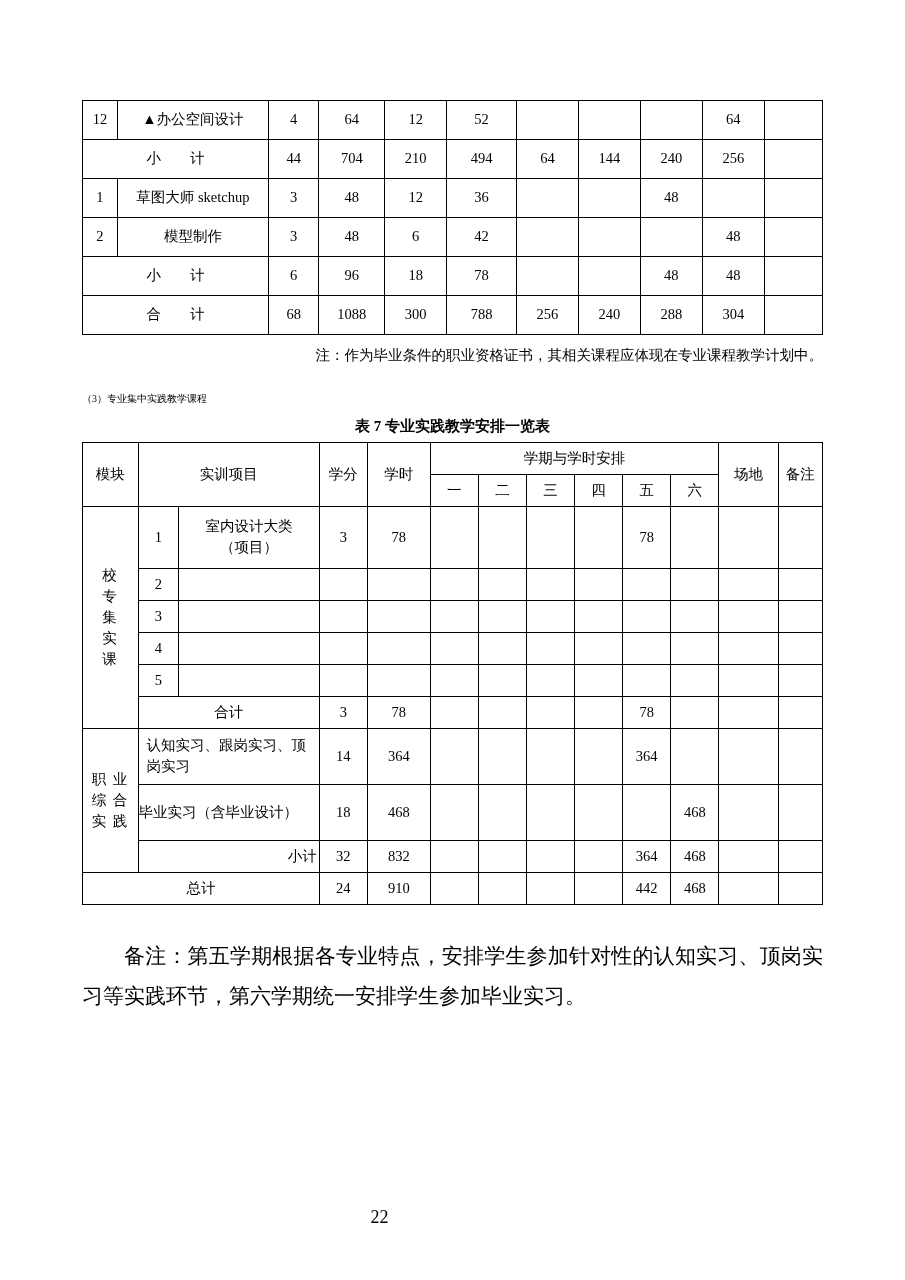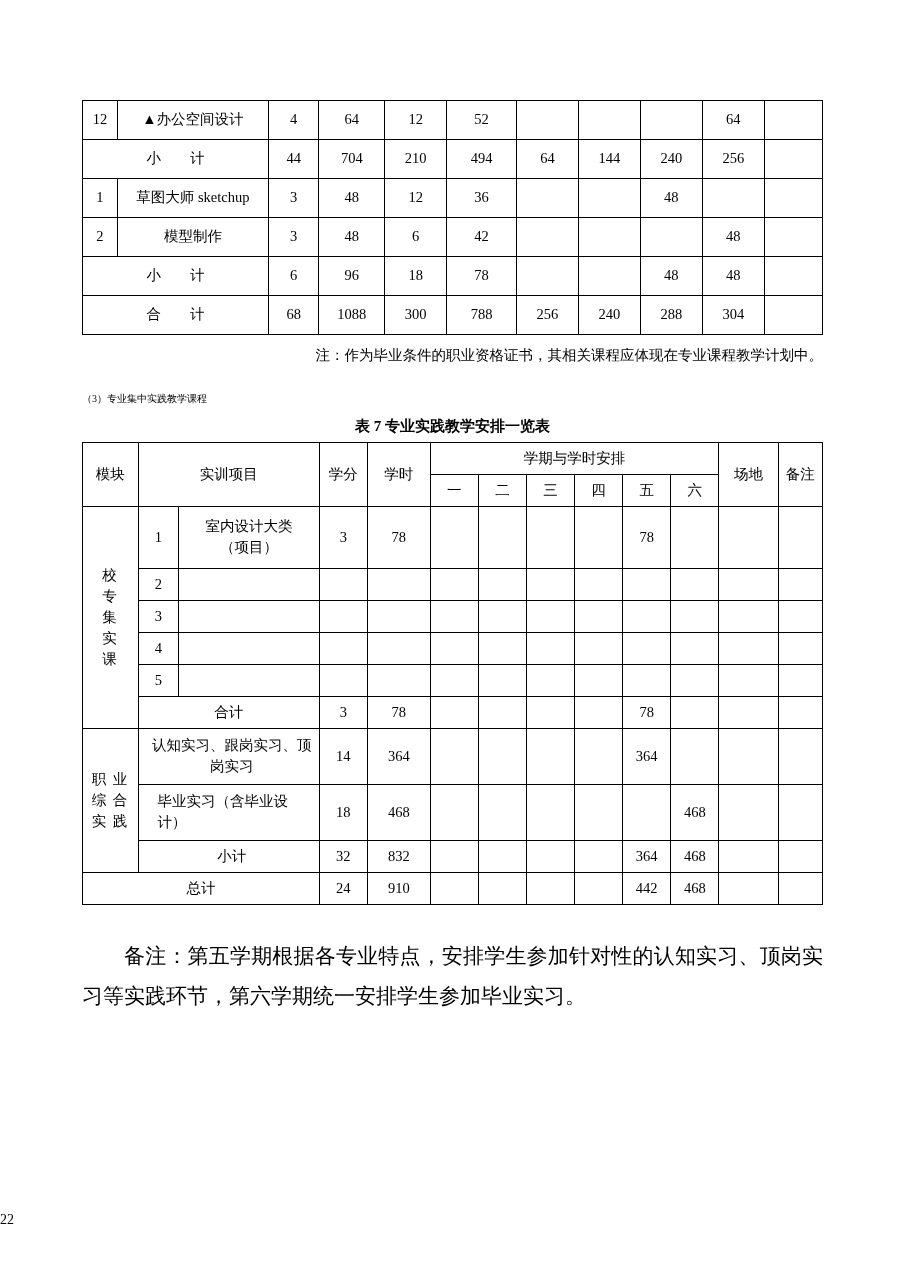--- a/index.html
+++ b/index.html
@@ -68,21 +68,22 @@
     line-height: 1.9;
     margin-top: 32px;
     text-indent: 2em;
     text-align: justify;
   }
   .page-number {
     position: absolute;
     bottom: 52px;
     left: 0;
     width: 759px;
-    font-size: 14px;
+    text-align: center;
+    font-size: 18px;
   }
   .tbl2 td { padding: 6px 2px; }
 </style>
 </head>
 <body>
 
 <div class="page">
 
   <table class="grid">
     <colgroup>
@@ -309,47 +310,47 @@
       <td></td>
       <td></td>
     </tr>
 
     <tr style="height:56px">
       <td rowspan="3" class="vert-label">
         <div>职 业</div>
         <div>综 合</div>
         <div>实 践</div>
       </td>
-      <td colspan="2" style="text-align:center; padding-left:8px;">认知实习、跟岗实习、顶岗实习</td>
+      <td colspan="2" style="text-align:left; padding-left:8px;">认知实习、跟岗实习、顶岗实习</td>
       <td>14</td>
       <td>364</td>
       <td></td>
       <td></td>
       <td></td>
       <td></td>
       <td>364</td>
       <td></td>
       <td></td>
       <td></td>
     </tr>
     <tr style="height:56px">
-      <td colspan="2" style="text-align:left; padding-left:19px;">毕业实习（含毕业设计）</td>
+      <td colspan="2" style="text-align:left; padding-left:0;">毕业实习（含毕业设计）</td>
       <td>18</td>
       <td>468</td>
       <td></td>
       <td></td>
       <td></td>
       <td></td>
       <td></td>
       <td>468</td>
       <td></td>
       <td></td>
     </tr>
     <tr style="height:30px">
-      <td colspan="2" style="text-align:center; padding-left:8px;">小计</td>
+      <td colspan="2" style="text-align:right; padding-left:8px;">小计</td>
       <td>32</td>
       <td>832</td>
       <td></td>
       <td></td>
       <td></td>
       <td></td>
       <td>364</td>
       <td>468</td>
       <td></td>
       <td></td>

